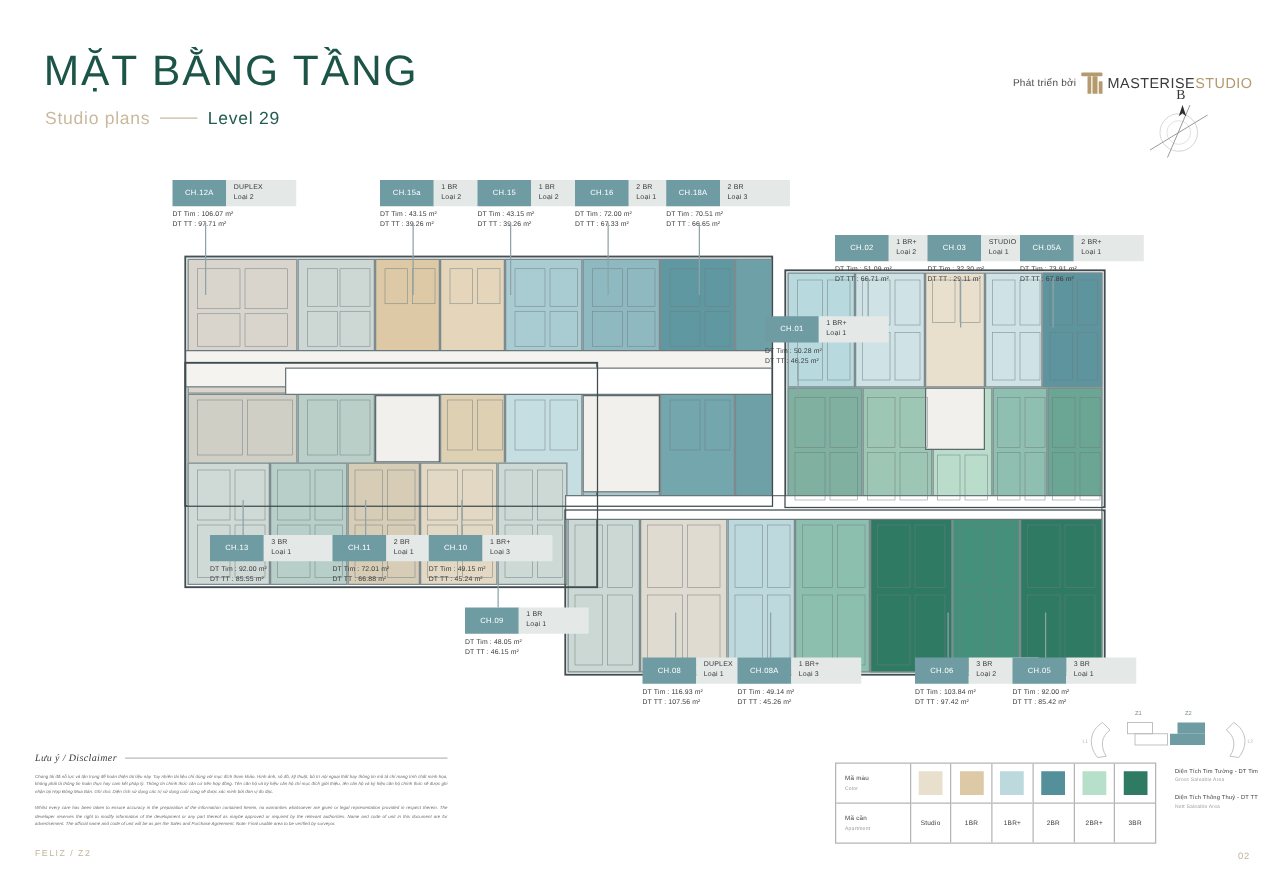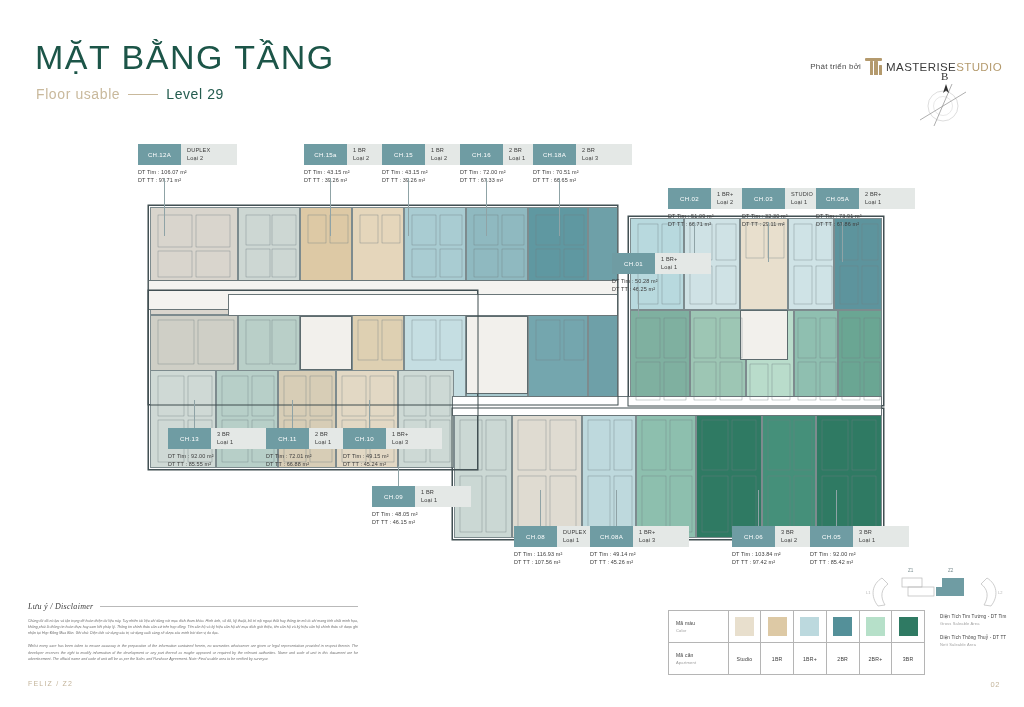--- a/index.html
+++ b/index.html
@@ -95,21 +95,21 @@
   .foot-left{position:absolute;left:28px;top:88px;font-size:7px;color:#c3b49a;letter-spacing:1.2px;}
   .foot-right{position:absolute;right:24px;top:88px;font-size:7.5px;color:#c3b49a;letter-spacing:.6px;}
 </style>
 </head>
 <body>
 
 <div class="page">
 
   <div class="title">MẶT BẰNG TẦNG</div>
   <div class="subtitle">
-    <span class="sp1">Floor usable</span>
+    <span class="sp1">Studio plans</span>
     <span class="rule"></span>
     <span class="sp2">Level 29</span>
   </div>
 
   <div class="brandrow">
     <span class="brand-pre">Phát triển bởi</span>
     <span class="brand-mark">
       <span class="cap"></span>
         <i></i>
         <i></i>

